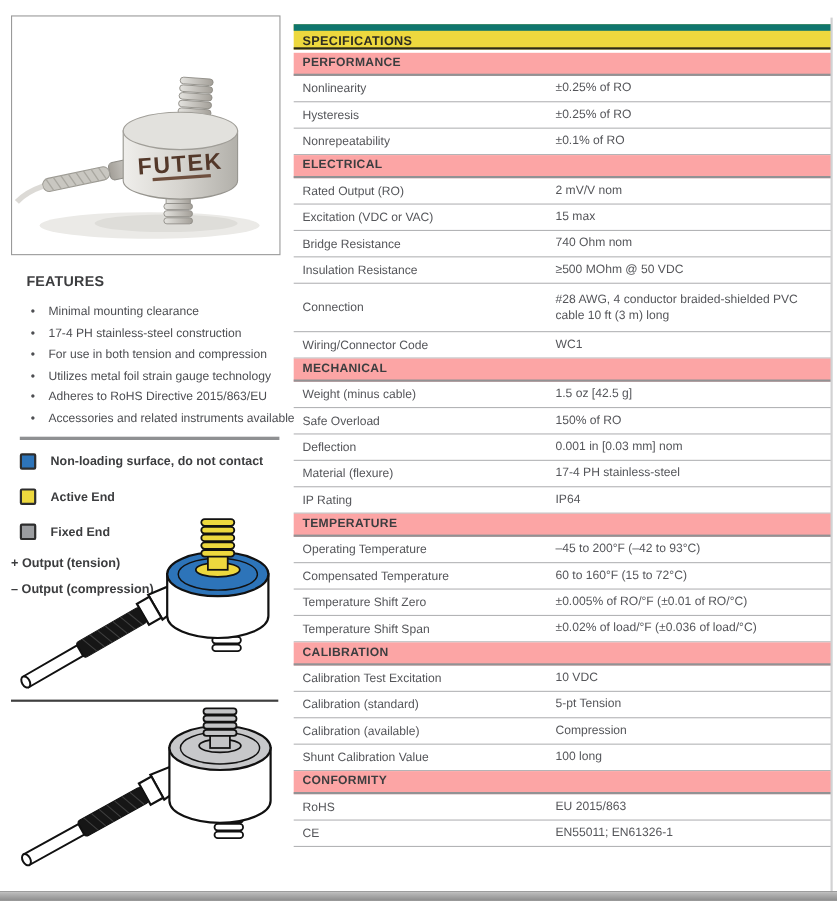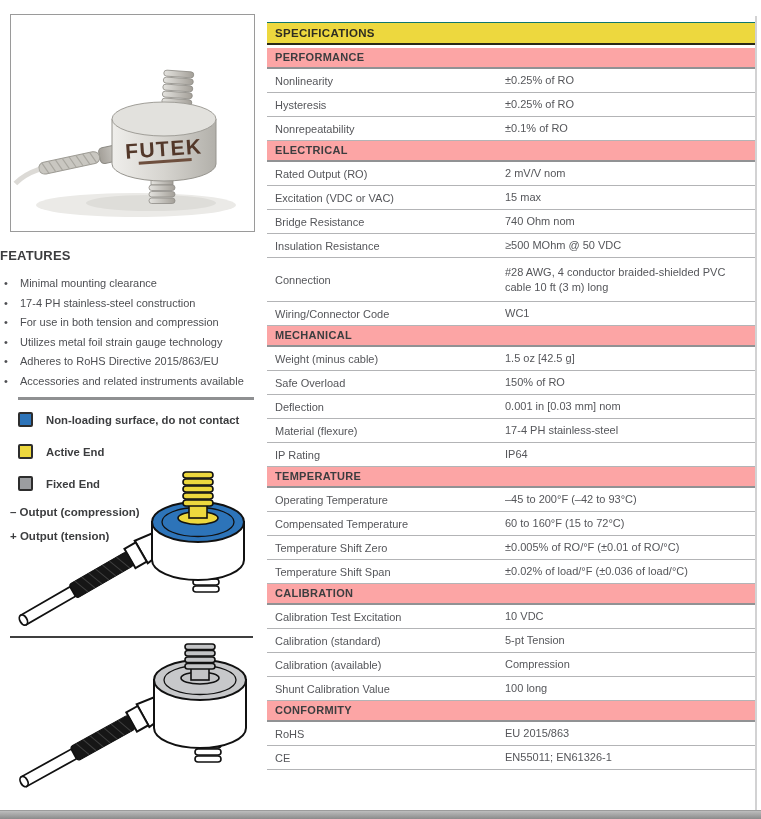--- a/index.html
+++ b/index.html
@@ -10,21 +10,21 @@
     --headtext:#3c3d3f;
   }
   *{box-sizing:border-box;margin:0;padding:0;}
   body{background:#ffffff;font-family:"Liberation Sans",sans-serif;}
   .page{position:relative;width:761px;height:819px;background:#fff;overflow:hidden;}
 
   
   .photo-box{position:absolute;left:10px;top:14px;width:245px;height:218px;border:1px solid #9a9a9a;background:#fff;}
   .photo-box svg{width:100%;height:100%;display:block;}
 
-  .features{position:absolute;left:0;top:248px;width:252px;}
+  .features{position:absolute;left:24px;top:248px;width:252px;}
   .features-title{font-size:13px;font-weight:bold;color:var(--headtext);letter-spacing:.2px;margin-bottom:9px;}
   .features-list{list-style:none;margin-top:11px;}
   .features-list li{position:relative;padding-left:20px;font-size:11px;color:#4d4e52;line-height:19.5px;}
   .features-list li::before{content:"•";position:absolute;left:4px;color:#4d4e52;font-size:11px;}
 
   .legend-divider{position:absolute;left:18px;top:397px;width:236px;border-top:3px solid #8f9092;}
   .legend{position:absolute;left:18px;top:410px;width:240px;}
   .legend-item{display:flex;align-items:center;height:19px;margin-bottom:13px;}
   .swatch{width:15px;height:15px;border:2px solid #2d2d2d;border-radius:2px;flex:0 0 auto;}
   .legend-label{margin-left:13px;font-size:11.3px;font-weight:bold;color:var(--headtext);white-space:nowrap;}
@@ -34,21 +34,21 @@
   .diagram1{position:absolute;left:8px;top:460px;width:248px;height:174px;}
   .diagram-divider{position:absolute;left:10px;top:636px;width:243px;border-top:2px solid #3f3f3f;}
   .diagram2{position:absolute;left:8px;top:642px;width:248px;height:152px;}
   svg.d1 .c-top{fill:var(--blue);}
   svg.d1 .c-stud{fill:var(--yellow);}
   svg.d2 .c-top{fill:#c7c8ca;}
   svg.d2 .c-stud{fill:#c3c4c6;}
 
   
   .spec-table{position:absolute;left:267px;top:22px;width:489px;}
-  .main-h{height:23px;line-height:20px;background:var(--yellow);border-top:1px solid #0f766e;border-bottom:2px solid #2b2a18;padding-left:8px;font-size:11.5px;font-weight:bold;color:#2e2d22;letter-spacing:.3px;margin-bottom:3px;}
+  .main-h{height:23px;line-height:20px;background:var(--yellow);border-top:6px solid #0f766e;border-bottom:2px solid #2b2a18;padding-left:8px;font-size:11.5px;font-weight:bold;color:#2e2d22;letter-spacing:.3px;margin-bottom:3px;}
   .sec-h{height:21px;line-height:19px;background:#fca5a5;border-bottom:2px solid #919294;padding-left:8px;font-size:11px;font-weight:bold;color:var(--headtext);letter-spacing:.3px;}
   .row{display:flex;align-items:center;min-height:24px;border-bottom:1px solid #b3b4b6;font-size:11px;color:var(--rowtext);}
   .row .lbl{flex:0 0 238px;padding-left:8px;line-height:14px;}
   .row .val{flex:1;padding-right:4px;line-height:15px;}
   .row.tall{min-height:44px;}
 
   
   .right-edge{position:absolute;left:755px;top:16px;height:796px;width:2px;background:#d2d2d3;}
   .bottom-band{position:absolute;left:0;top:810px;width:761px;height:9px;background:linear-gradient(#bdbdbd,#8b8b8b);border-top:1px solid #9c9c9c;}
 </style>
@@ -124,22 +124,22 @@
       <span class="swatch" style="background: rgb(237, 216, 62);"></span>
       <span class="legend-label">Active End</span>
     </div>
     <div class="legend-item">
       <span class="swatch" style="background: rgb(155, 157, 160);"></span>
       <span class="legend-label">Fixed End</span>
     </div>
   </div>
 
   <div class="outputs">
+    <div>+ Output (tension)</div>
     <div>– Output (compression)</div>
-    <div>+ Output (tension)</div>
   </div>
 
   <svg class="diagram1 d1" viewBox="0 0 248 174">
     <g transform="translate(154,80) rotate(150)">
       <polygon points="0,-10 24,-13 24,13 0,10" fill="#fff" stroke="#111" stroke-width="2"></polygon>
       <rect x="24" y="-11" width="13" height="22" fill="#fff" stroke="#111" stroke-width="2"></rect>
       <rect x="37" y="-8" width="66" height="16" rx="3" fill="#161616" stroke="#111"></rect>
       <path d="M42,-8 l6,16 M50,-8 l6,16 M58,-8 l6,16 M66,-8 l6,16 M74,-8 l6,16 M82,-8 l6,16 M90,-8 l6,16" stroke="#3f3f3f" stroke-width="1" fill="none"></path>
       <rect x="103" y="-5.5" width="57" height="11" fill="#fff" stroke="#111" stroke-width="1.8"></rect>
       <ellipse cx="160" cy="0" rx="3.5" ry="5.5" fill="#fff" stroke="#111" stroke-width="1.8"></ellipse>

